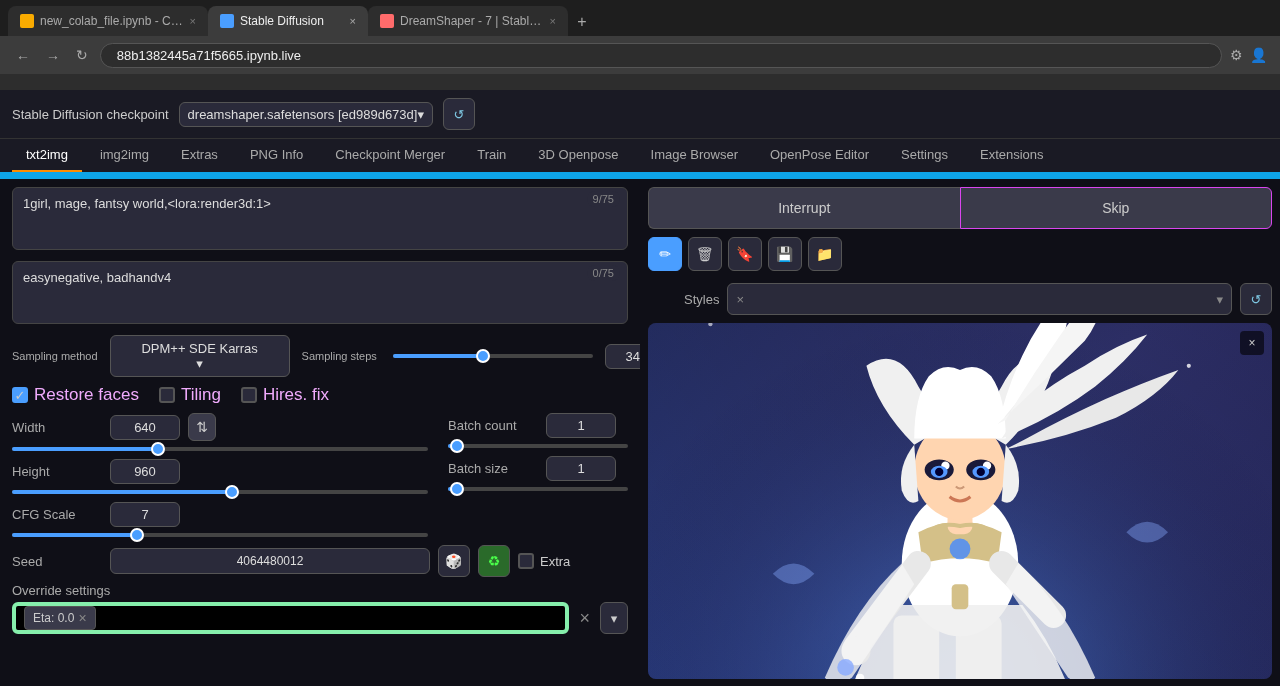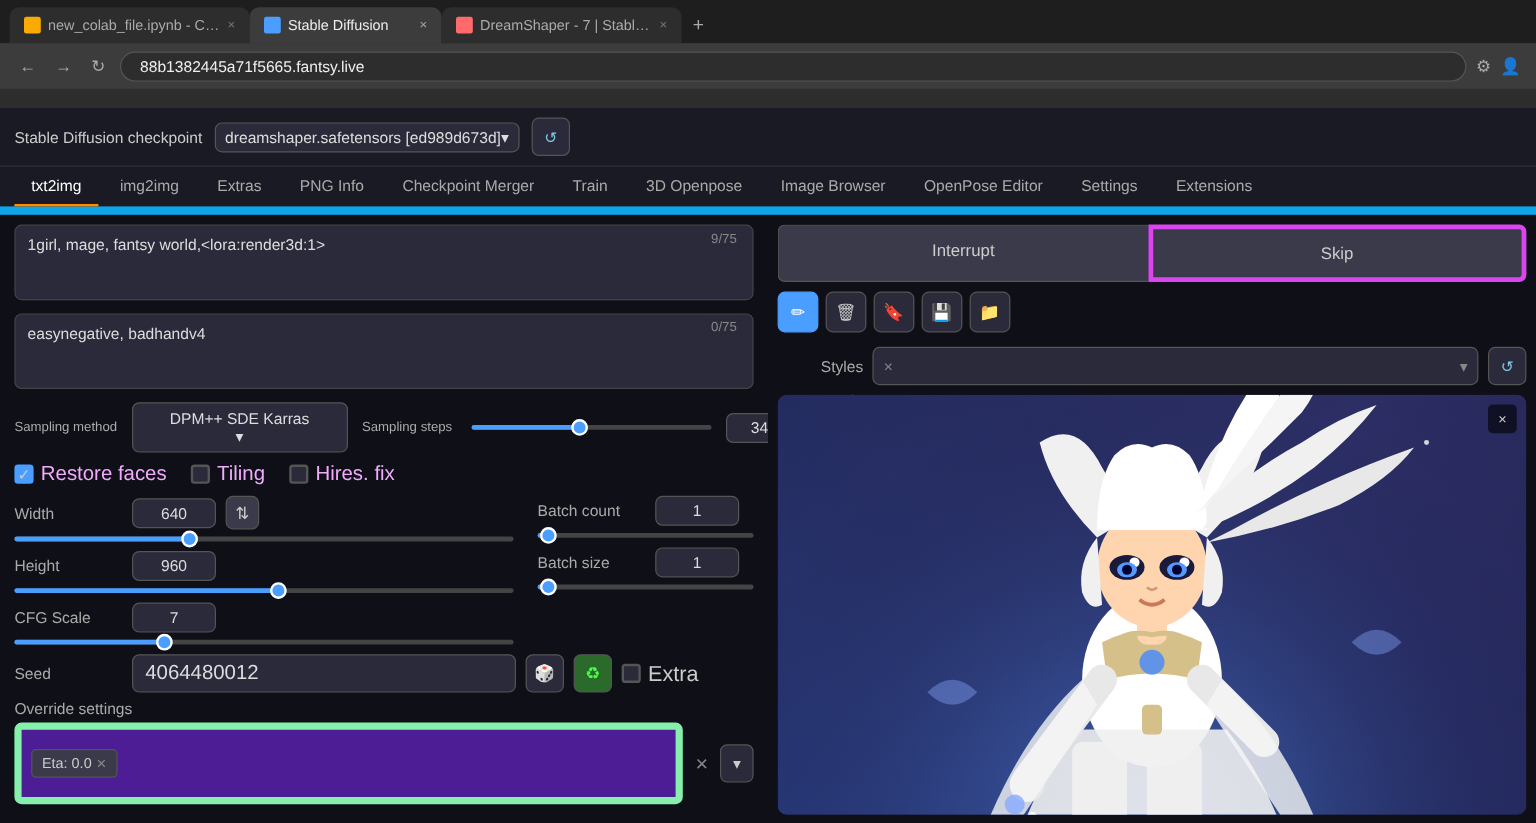--- a/index.html
+++ b/index.html
@@ -369,43 +369,44 @@
       display: flex;
       align-items: center;
       gap: 8px;
       margin-bottom: 6px;
     }
     .seed-input {
       background: #2a2a3a;
       border: 1px solid #555;
       border-radius: 6px;
       color: #ddd;
-      font-size: 17px;
+      font-size: 12px;
       flex: 1;
       max-width: 320px;
       padding: 5px 10px;
+      text-align: center;
     }
     .seed-btn {
       width: 32px;
       height: 32px;
       border-radius: 6px;
       border: 1px solid #555;
       display: flex;
       align-items: center;
       justify-content: center;
       cursor: pointer;
       font-size: 14px;
     }
     .seed-btn.dice { background: #2a2a3a; color: #ccc; }
     .seed-btn.recycle { background: #2a6a2a; color: #4aff4a; }
     .extra-label {
       display: flex;
       align-items: center;
       gap: 6px;
-      font-size: 18px;
+      font-size: 13px;
       color: #ccc;
       cursor: pointer;
     }
 
     
     .override-section {
       margin-bottom: 6px;
     }
     .override-label {
       font-size: 13px;
@@ -423,25 +424,25 @@
       border-radius: 4px;
       padding: 3px 8px;
       font-size: 12px;
       color: #ccc;
       display: flex;
       align-items: center;
       gap: 4px;
     }
     .override-input-box {
       flex: 1;
-      background: #4c1d95;
-      border: 6px solid #86efac;
+      background: #000000;
+      border: 4px solid #86efac;
       border-radius: 6px;
       min-height: 32px;
-      padding: 16px 8px;
+      padding: 0 8px;
       display: flex;
       align-items: center;
       flex-wrap: wrap;
       gap: 4px;
     }
     .override-clear-btn {
       color: #888;
       cursor: pointer;
       font-size: 14px;
     }
@@ -472,21 +473,21 @@
       border-radius: 6px 0 0 6px;
       color: #ccc;
       font-size: 14px;
       cursor: pointer;
       text-align: center;
     }
     .skip-btn {
       flex: 1;
       padding: 12px;
       background: #3a3a4a;
-      border: 4px solid #d946ef;
+      border: 1px solid #d946ef;
       border-radius: 0 6px 6px 0;
       color: #ccc;
       font-size: 14px;
       cursor: pointer;
       text-align: center;
     }
     .tool-btn {
       width: 34px;
       height: 34px;
       border-radius: 6px;
@@ -626,21 +627,21 @@
       <span class="tab-label">DreamShaper - 7 | Stable Diffusio...</span>
       <span class="tab-close">×</span>
     </div>
     <div class="new-tab-btn">+</div>
   </div>
   <div class="browser-toolbar">
     <span class="nav-btn">←</span>
     <span class="nav-btn">→</span>
     <span class="nav-btn">↻</span>
     <div class="address-bar">
-      <span>88b1382445a71f5665.fantsy.live</span>
+      <span>88b1382445a71f5665.ipynb.live</span>
     </div>
     <div class="browser-actions">
       <span class="browser-action-btn">⚙</span>
       <span class="browser-action-btn">👤</span>
     </div>
   </div>
 </div>
 
 <div class="app-container">
 

